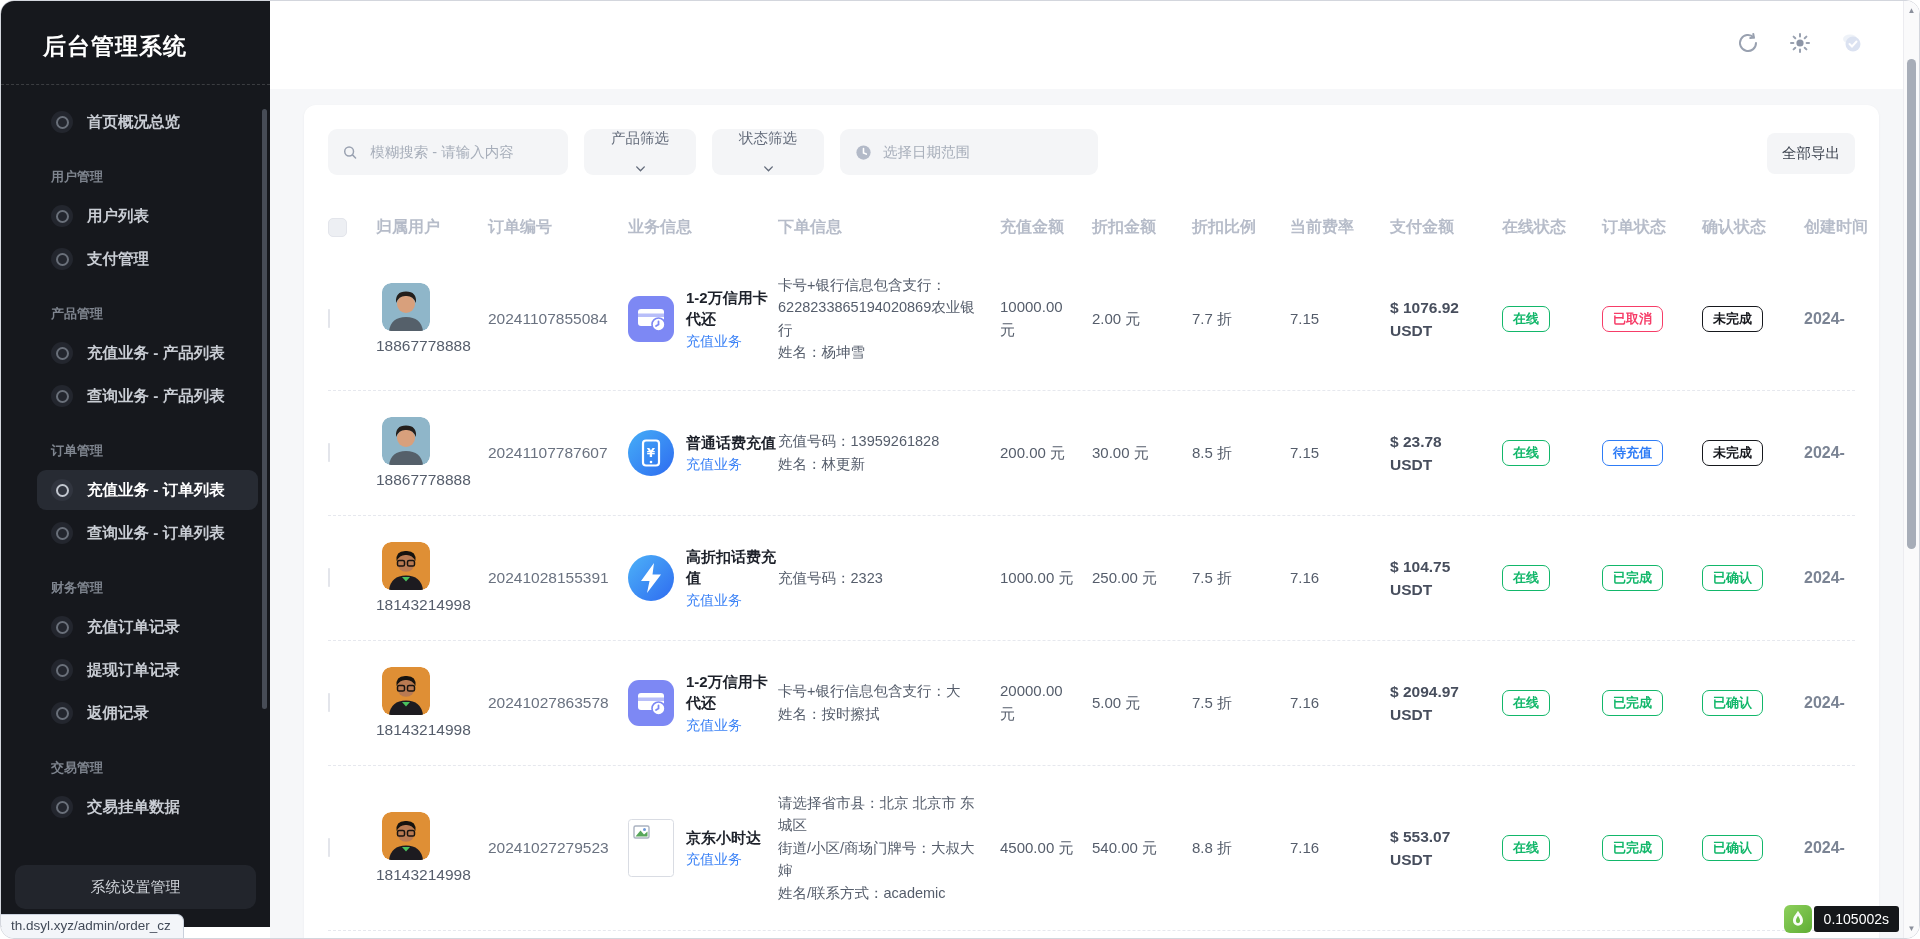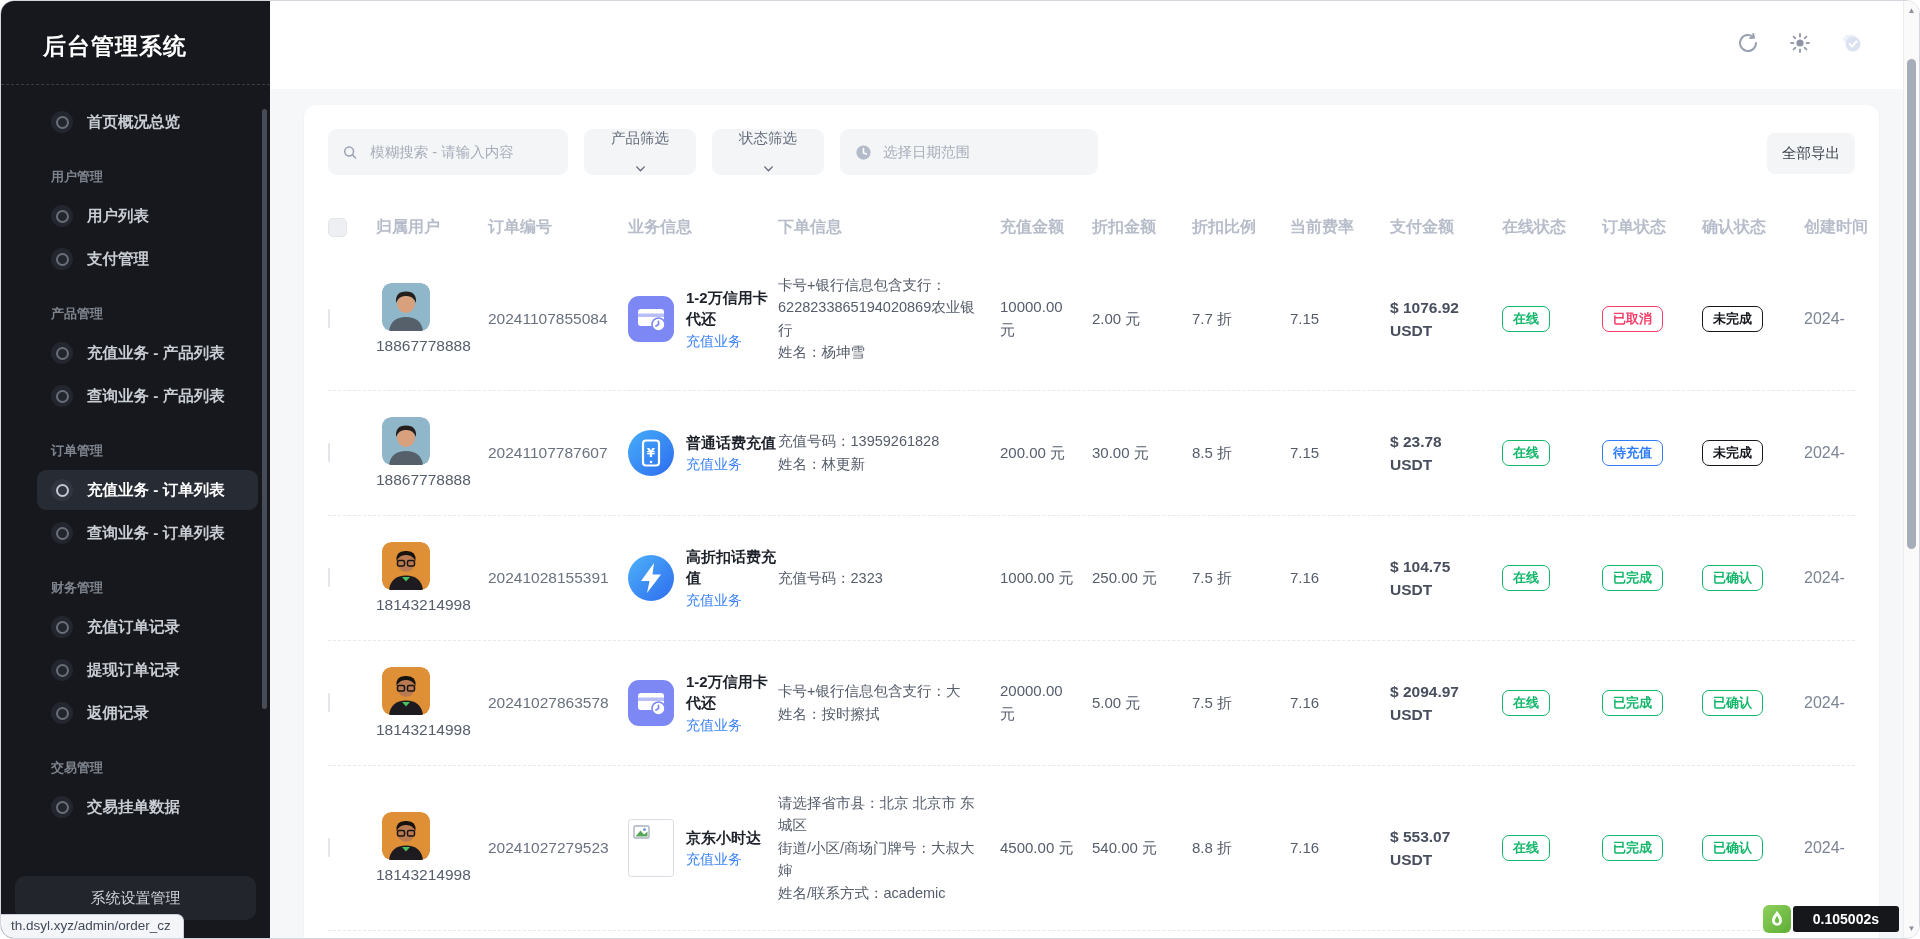--- a/index.html
+++ b/index.html
@@ -1,18 +1,18 @@
 <!DOCTYPE html>
 <html><head>
 <meta charset="utf-8">
 <style>
   html,body{margin:0;padding:0;background:#fff;font-family:"Liberation Sans","DejaVu Sans",sans-serif;}
   .window{position:relative;width:1918px;height:937px;border:1px solid #d3d6dd;border-radius:14px;overflow:hidden;background:#fff;}
   
-  .sidebar{position:absolute;left:0;top:0;bottom:0;width:269px;background:#16181d;color:#d6d9de;z-index:5;}
+  .sidebar{position:absolute;left:0;top:0;bottom:11px;width:269px;background:#16181d;color:#d6d9de;z-index:5;}
   .sb-title{font-size:23px;font-weight:700;color:#fff;padding:30px 0 0 42px;letter-spacing:1px;}
   .sb-divider{border-top:1px dashed rgba(255,255,255,.16);margin:22px 0 6px 0;}
   .sb-nav{padding-top:8px;padding-left:24px;}
   .sb-sec{font-size:13px;color:#7e848e;margin:26px 0 10px 26px;font-weight:bold;}
   .sb-item{display:flex;align-items:center;gap:14px;height:40px;margin:3px 12px;padding:0 14px;border-radius:9px;cursor:pointer;font-size:15.5px;font-weight:600;color:#c9cdd4;}
   .sb-item.active{background:#272b33;color:#fff;}
   .ricon{width:22px;height:22px;border-radius:50%;background:#23262e;display:flex;align-items:center;justify-content:center;flex:none;}
   .ricon::before{content:'';width:9px;height:9px;border-radius:50%;border:2.5px solid #6a707a;}
   .sb-item.active .ricon{background:#31353f;}
   .sb-item.active .ricon::before{border-color:#c2c7cf;}
@@ -50,30 +50,30 @@
   .biz-name{font-size:15px;font-weight:700;color:#1d212a;line-height:1.45;}
   .biz-type{font-size:14px;color:#3b82f6;margin-top:3px;}
   .info-cell{font-size:14.5px;color:#555d6b;line-height:1.55;padding-right:14px;}
   .amt{font-size:15px;color:#555d6b;padding-right:16px;line-height:1.5;}
   .pay{font-size:15.5px;font-weight:600;color:#474e5d;line-height:1.5;}
   .badge{display:inline-block;padding:3px 10px;border:1.5px solid;border-radius:7px;font-size:13px;font-weight:700;line-height:1.35;background:#fff;white-space:nowrap;}
   .badge.green{color:#12b76a;border-color:#12b76a;}
   .badge.blue{color:#2e7cf6;border-color:#2e7cf6;}
   .badge.red{color:#f63d68;border-color:#f63d68;}
   .badge.dark{color:#16181d;border-color:#16181d;}
-  .created{font-size:16px;font-weight:400;color:#7b8494;white-space:nowrap;}
+  .created{font-size:16px;font-weight:700;color:#7b8494;white-space:nowrap;}
   
   .pscroll{position:absolute;right:0;top:0;bottom:0;width:15px;background:#fafafb;border-left:1px solid #ececf0;z-index:20;}
   .ps-up,.ps-down{position:absolute;left:0;width:100%;text-align:center;font-size:8px;color:#8b909c;cursor:pointer;}
   .ps-up{top:5px;} .ps-down{bottom:5px;}
   .ps-thumb{position:absolute;left:3px;width:9px;top:58px;height:490px;background:#a7adb8;border-radius:5px;cursor:pointer;}
   .url-tip{position:absolute;left:0;bottom:0;background:#f3f5f9;border:1px solid #c9d0dc;border-left:none;border-bottom:none;border-radius:0 7px 0 0;padding:3px 12px 5px 10px;font-size:13.5px;color:#424a58;z-index:30;}
   .perf{position:absolute;right:20px;bottom:5px;display:flex;align-items:center;z-index:30;cursor:pointer;}
   .perf-ic{width:28px;height:28px;border-radius:6px;background:linear-gradient(135deg,#8ed05c,#5fae35);display:flex;align-items:center;justify-content:center;}
-  .perf-pill{background:#15171a;color:#fff;font-size:14px;font-weight:700;padding:5px 20px;border-radius:3px;margin-left:2px;}
+  .perf-pill{background:#15171a;color:#fff;font-size:14px;font-weight:400;padding:5px 10px;border-radius:3px;margin-left:2px;}
 </style>
 </head>
 <body>
 
 <div class="window">
 
   <aside class="sidebar">
     <div class="sb-title">后台管理系统</div>
     <div class="sb-divider"></div>
     <nav class="sb-nav">

